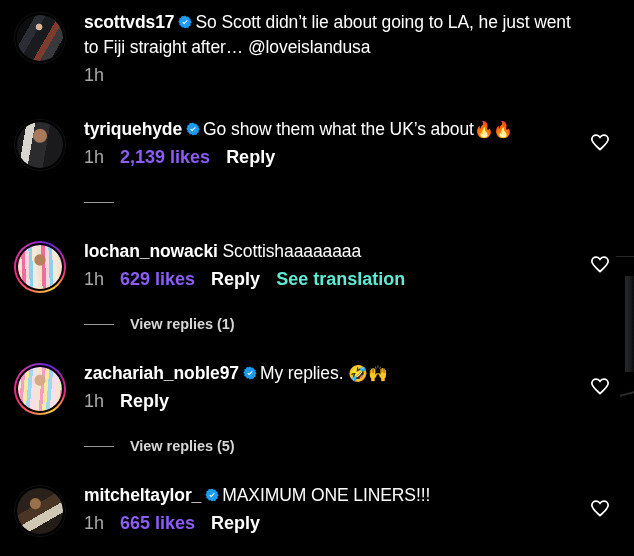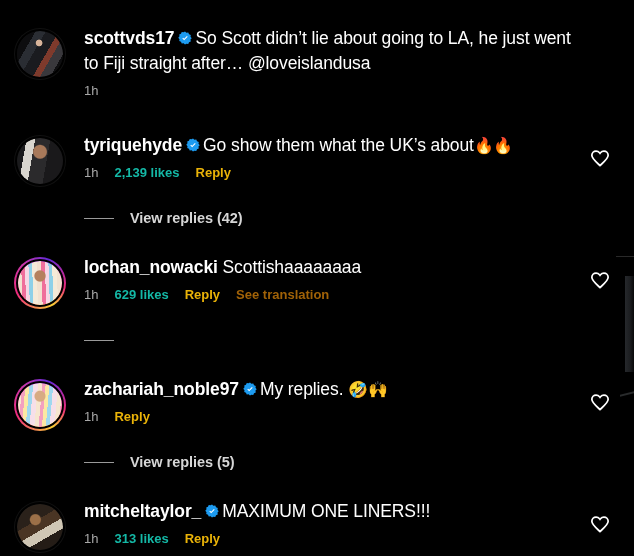--- a/index.html
+++ b/index.html
@@ -14,21 +14,21 @@
     font-family: "Liberation Sans", sans-serif;
     color: #ffffff;
     position: relative;
   }
 
   .feed {
     position: relative;
     width: 634px;
     height: 408px;
     background: #000000;
-    padding-top: 24px;
+    padding-top: 8px;
     box-sizing: border-box;
   }
 
   
   .comment {
     position: relative;
     display: flex;
     align-items: flex-start;
     padding: 0 0 0 14px;
     box-sizing: border-box;
@@ -136,31 +136,31 @@
     vertical-align: -1px;
     margin: 0 3px 0 4px;
   }
 
   .text {
     font-weight: normal;
   }
 
   .meta {
     margin-top: 5px;
-    font-size: 13px;
+    font-size: 18px;
     line-height: 20px;
     color: #b8b8b8;
     display: flex;
     gap: 16px;
     align-items: center;
   }
   .meta .ts { color: #a8a8a8; font-weight: normal; }
-  .meta .likes { color: #14b8a6; font-weight: bold; }
-  .meta .reply { color: #eab308; font-weight: bold; }
-  .meta .translate { color: #a16207; font-weight: bold; }
+  .meta .likes { color: #8b5cf6; font-weight: bold; }
+  .meta .reply { color: #ffffff; font-weight: bold; }
+  .meta .translate { color: #5eead4; font-weight: bold; }
 
   .heart {
     position: absolute;
     right: 23px;
     top: 14px;
     width: 22px;
     height: 22px;
   }
 
   
@@ -269,21 +269,20 @@
     <div class="heart">
       <svg viewBox="0 0 24 24" width="22" height="22">
           <path fill="none" stroke="#ffffff" stroke-width="1.9" d="M12 20.3l-1.3-1.2C6 14.9 3.1 12.3 3.1 9.1 3.1 6.5 5.1 4.5 7.7 4.5c1.5 0 2.9.7 3.8 1.8l.5.6.5-.6c.9-1.1 2.3-1.8 3.8-1.8 2.6 0 4.6 2 4.6 4.6 0 3.2-2.9 5.8-7.6 10z"></path>
         </svg>
     </div>
   </div>
 
   <div style="height:20px;"></div>
   <div class="view-replies">
     <span class="rep-line"></span>
-    <span class="rep-label">View replies (42)</span>
   </div>
 
   <div style="height:26px;"></div>
 
   <div class="comment">
     <div class="avatar-wrap ring">
       <div class="avatar-inner">
         <div class="avatar-photo ph-lochan"></div>
       </div>
     </div>
@@ -301,20 +300,21 @@
     <div class="heart">
       <svg viewBox="0 0 24 24" width="22" height="22">
           <path fill="none" stroke="#ffffff" stroke-width="1.9" d="M12 20.3l-1.3-1.2C6 14.9 3.1 12.3 3.1 9.1 3.1 6.5 5.1 4.5 7.7 4.5c1.5 0 2.9.7 3.8 1.8l.5.6.5-.6c.9-1.1 2.3-1.8 3.8-1.8 2.6 0 4.6 2 4.6 4.6 0 3.2-2.9 5.8-7.6 10z"></path>
         </svg>
     </div>
   </div>
 
   <div style="height:20px;"></div>
   <div class="view-replies">
     <span class="rep-line"></span>
+    <span class="rep-label">View replies (1)</span>
   </div>
 
   <div style="height:26px;"></div>
 
   <div class="comment">
     <div class="avatar-wrap ring">
       <div class="avatar-inner">
         <div class="avatar-photo ph-zachariah"></div>
       </div>
     </div>
@@ -353,21 +353,21 @@
     </div>
     <div class="body">
       <div class="line">
         <span class="username">mitcheltaylor_</span><span class="badge"><svg viewBox="0 0 24 24" width="14" height="14">
               <path fill="#1d9bf0" d="M12 .8l2.4 2.1 3.2-.5 1.3 3 3 1.3-.5 3.2 2.1 2.4-2.1 2.4.5 3.2-3 1.3-1.3 3-3.2-.5L12 23.2l-2.4-2.1-3.2.5-1.3-3-3-1.3.5-3.2L.5 11.6l2.1-2.4-.5-3.2 3-1.3 1.3-3 3.2.5z"></path>
               <path fill="#ffffff" d="M10.6 15.9l-3.2-3.2 1.3-1.3 1.9 1.9 4.7-4.7 1.3 1.3z"></path>
             </svg></span><span class="text">MAXIMUM ONE LINERS!!!</span>
       </div>
       <div class="meta">
         <span class="ts">1h</span>
-        <span class="likes">313 likes</span>
+        <span class="likes">665 likes</span>
         <span class="reply">Reply</span>
       </div>
     </div>
     <div class="heart">
       <svg viewBox="0 0 24 24" width="22" height="22">
           <path fill="none" stroke="#ffffff" stroke-width="1.9" d="M12 20.3l-1.3-1.2C6 14.9 3.1 12.3 3.1 9.1 3.1 6.5 5.1 4.5 7.7 4.5c1.5 0 2.9.7 3.8 1.8l.5.6.5-.6c.9-1.1 2.3-1.8 3.8-1.8 2.6 0 4.6 2 4.6 4.6 0 3.2-2.9 5.8-7.6 10z"></path>
         </svg>
     </div>
   </div>
 

